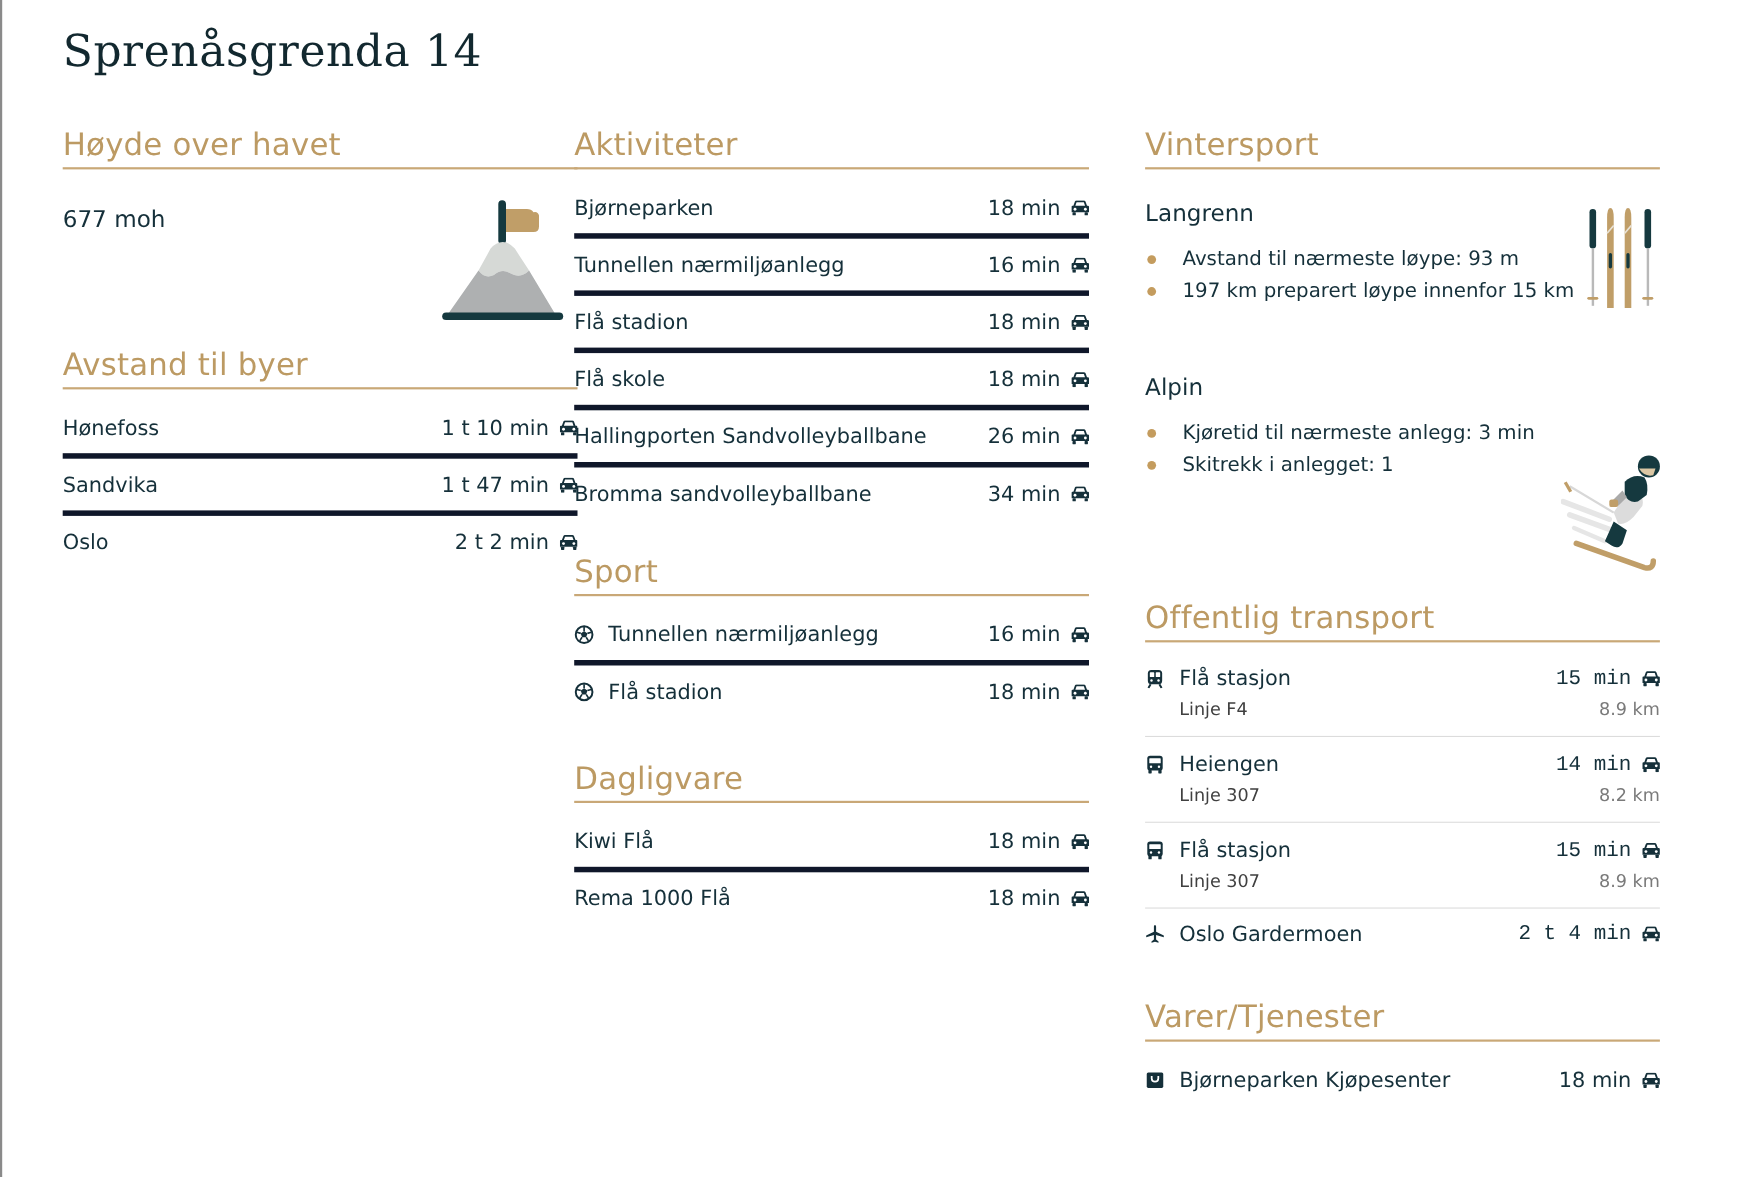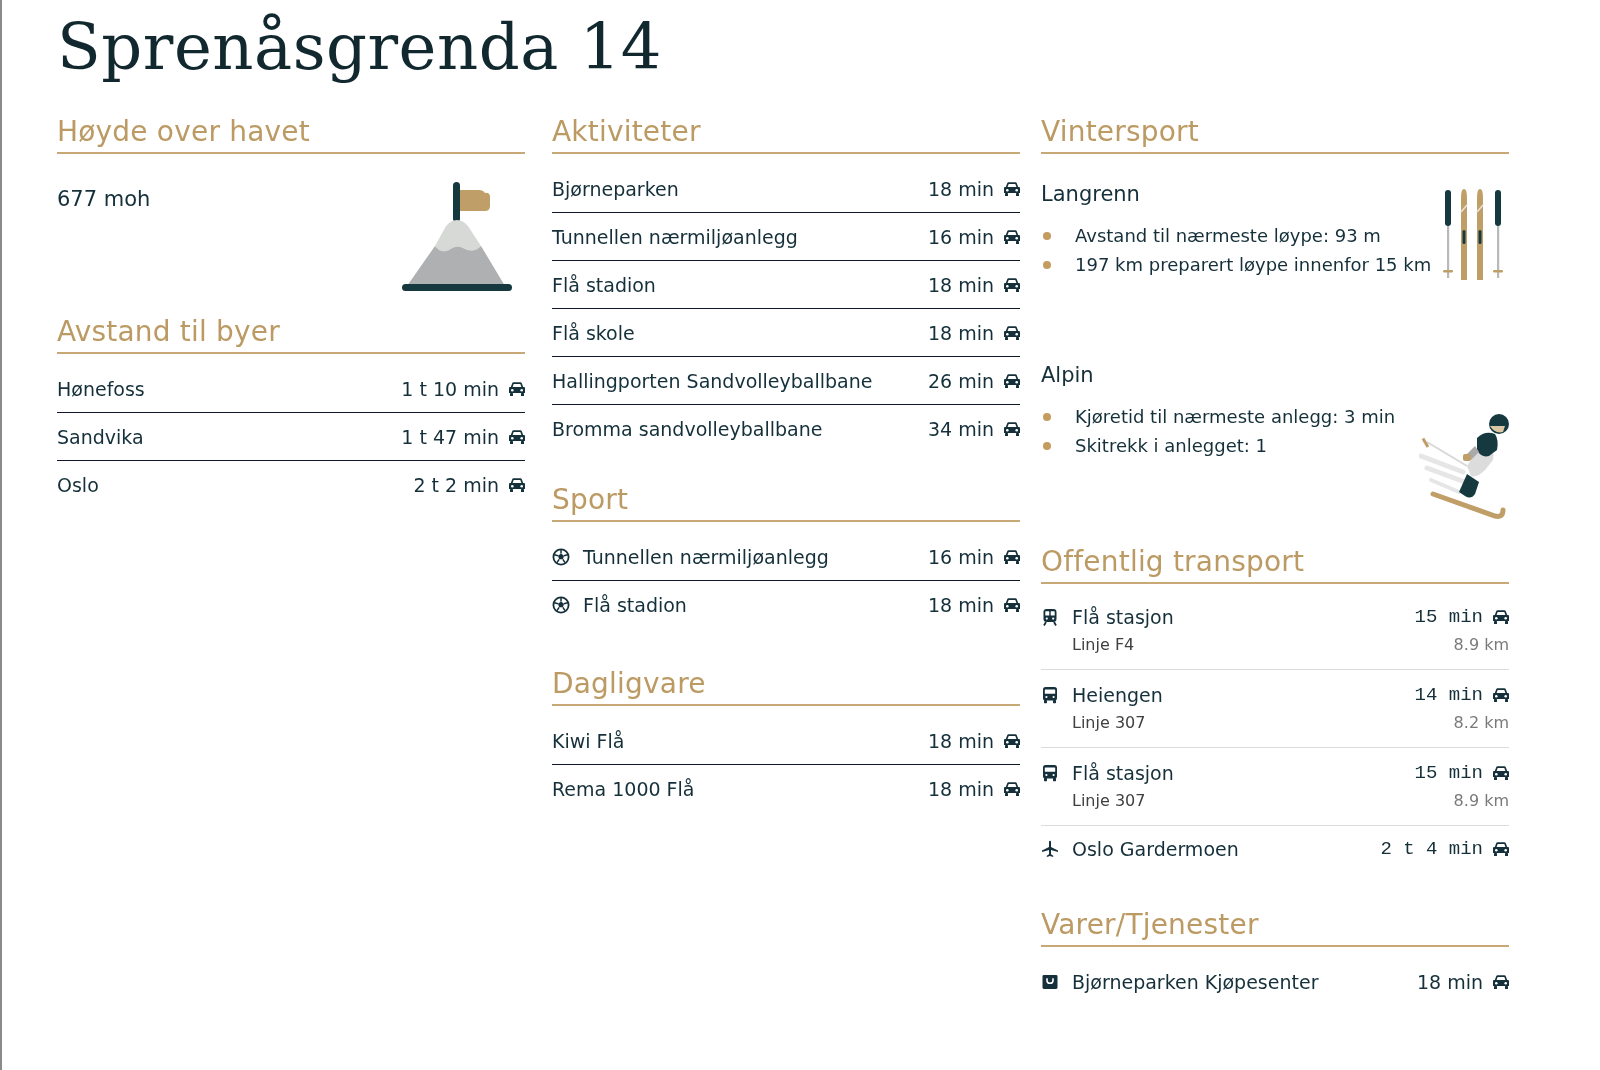--- a/index.html
+++ b/index.html
@@ -4,35 +4,35 @@
 <style>
   html, body { margin: 0; padding: 0; }
   body {
     width: 1600px; height: 1070px; background: #ffffff; position: relative; overflow: hidden;
     font-family: "DejaVu Sans", "Liberation Sans", sans-serif; color: #15303a;
   }
   .left-edge { position: absolute; left: 0; top: 0; width: 2px; height: 1070px; background: #8a8a8a; }
   .page-title {
     position: absolute; left: 57px; top: 14px; margin: 0;
     font-family: "DejaVu Serif", "Liberation Serif", serif; font-weight: 400;
-    font-size: 64px; letter-spacing: 0.5px; color: #12282f; line-height: 66px;
+    font-size: 40px; letter-spacing: 0.5px; color: #12282f; line-height: 66px;
   }
   .col { position: absolute; top: 112px; }
   .col1 { left: 57px; width: 468px; }
-  .col2 { left: 552px; width: 468px; }
+  .col2 { left: 522px; width: 468px; }
   .col3 { left: 1041px; width: 468px; }
 
   .section { position: relative; }
   .sec-title {
     margin: 0; font-size: 28px; font-weight: 400; color: #bc9a63; line-height: 40px; height: 40px;
     border-bottom: 2px solid #c9a877; padding-bottom: 0; letter-spacing: 0.2px;
   }
   .list { margin: 0; padding: 0; list-style: none; }
   .row {
-    display: flex; align-items: center; height: 47px; border-bottom: 1px solid #0f172a;
+    display: flex; align-items: center; height: 47px; border-bottom: 5px solid #0f172a;
     font-size: 19px; color: #15303a;
   }
   .row:last-child { border-bottom: none; }
   .row .name { flex: 1; white-space: nowrap; }
   .row .time { white-space: nowrap; margin-right: 10px; }
   .car { width: 16px; height: 14px; display: inline-block; flex: none; }
   .lead-icon { width: 18px; height: 18px; display: inline-block; flex: none; margin-right: 13px; }
   .first-row { margin-top: 11px; }
 
   .elev-value { font-size: 21px; margin-top: 30px; height: 30px; line-height: 30px; }
@@ -264,21 +264,21 @@
       <path d="M20 26 L26 19" stroke="#e8e2d5" stroke-width="1.6"></path>
       <rect x="21.5" y="44" width="3" height="14" rx="1.5" fill="#15393f"></rect>
       <path d="M36 12 Q36 3 39 3 Q42 3 42 12 V94 H36 Z" fill="#c09e68"></path>
       <path d="M36 26 L42 19" stroke="#e8e2d5" stroke-width="1.6"></path>
       <rect x="37.5" y="44" width="3" height="14" rx="1.5" fill="#15393f"></rect>
       <rect x="54" y="4" width="6" height="36" rx="3" fill="#15393f"></rect>
       <rect x="56" y="40" width="2.2" height="52" fill="#b9b9b9"></rect>
       <rect x="52" y="84" width="10" height="2.4" rx="1.2" fill="#c09e68"></rect>
     </svg>
 
-    <div style="margin-top:81px;">
+    <div style="margin-top:58px;">
       <h3 class="sub-title">Alpin</h3>
       <ul class="bullets">
         <li>Kjøretid til nærmeste anlegg: 3 min</li>
         <li>Skitrekk i anlegget: 1</li>
       </ul>
     </div>
     <svg class="skier" width="94" height="108" viewBox="0 0 94 108">
       <path d="M2 44 L44 60" stroke="#e6e6e6" stroke-width="5" stroke-linecap="round"></path>
       <path d="M8 56 L46 70" stroke="#e6e6e6" stroke-width="5" stroke-linecap="round"></path>
       <path d="M12 68 L40 80" stroke="#e6e6e6" stroke-width="4" stroke-linecap="round"></path>

